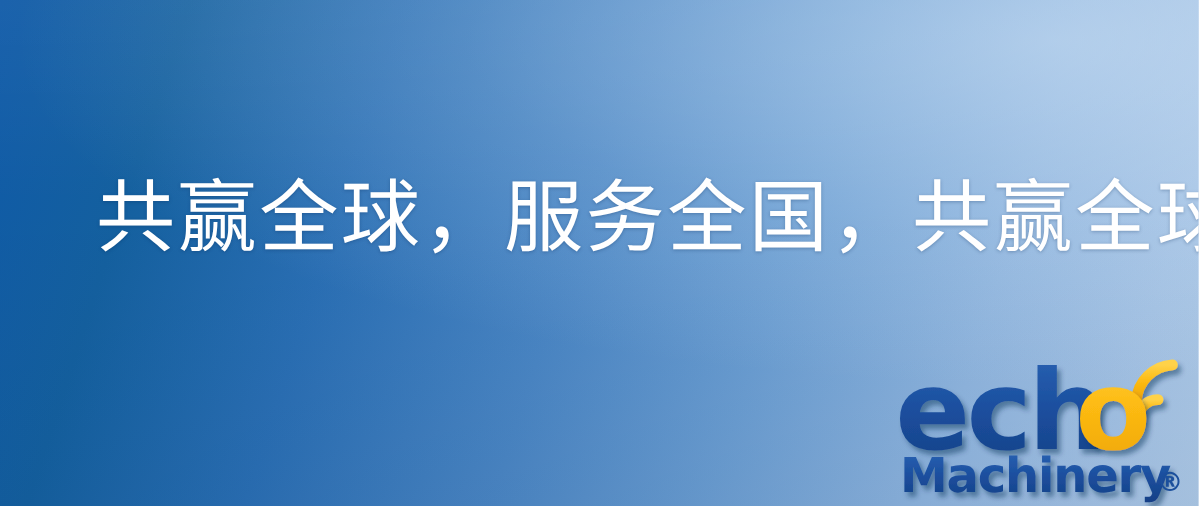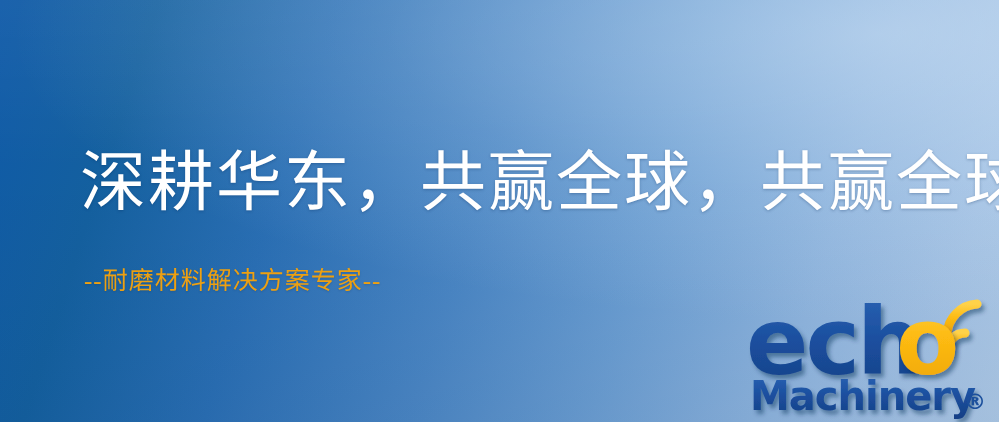--- a/index.html
+++ b/index.html
@@ -92,23 +92,22 @@
     font-weight: 700;
   }
 </style>
 </head>
 <body>
 
 <div class="banner">
 
   <div class="banner-sheen"></div>
 
-  <h1 class="headline">深耕华东，共赢全球，共赢全球</h1>
+  <h1 class="headline">共赢全球，服务全国，共赢全球</h1>
 
-  <p class="subtitle">--耐磨材料解决方案专家--</p>
 
   <div class="logo">
     <svg viewBox="0 0 252 130" xmlns="http://www.w3.org/2000/svg" aria-hidden="true">
       <defs>
         <filter id="logoShadow" x="-30%" y="-30%" width="180%" height="180%">
           <feDropShadow dx="3" dy="4" stdDeviation="2.2" flood-color="#0c2e55" flood-opacity="0.45"></feDropShadow>
         </filter>
         <linearGradient id="blueFace" x1="0" y1="0" x2="0" y2="1">
           <stop offset="0%" stop-color="#2a63b4"></stop>
           <stop offset="45%" stop-color="#1c50a0"></stop>

